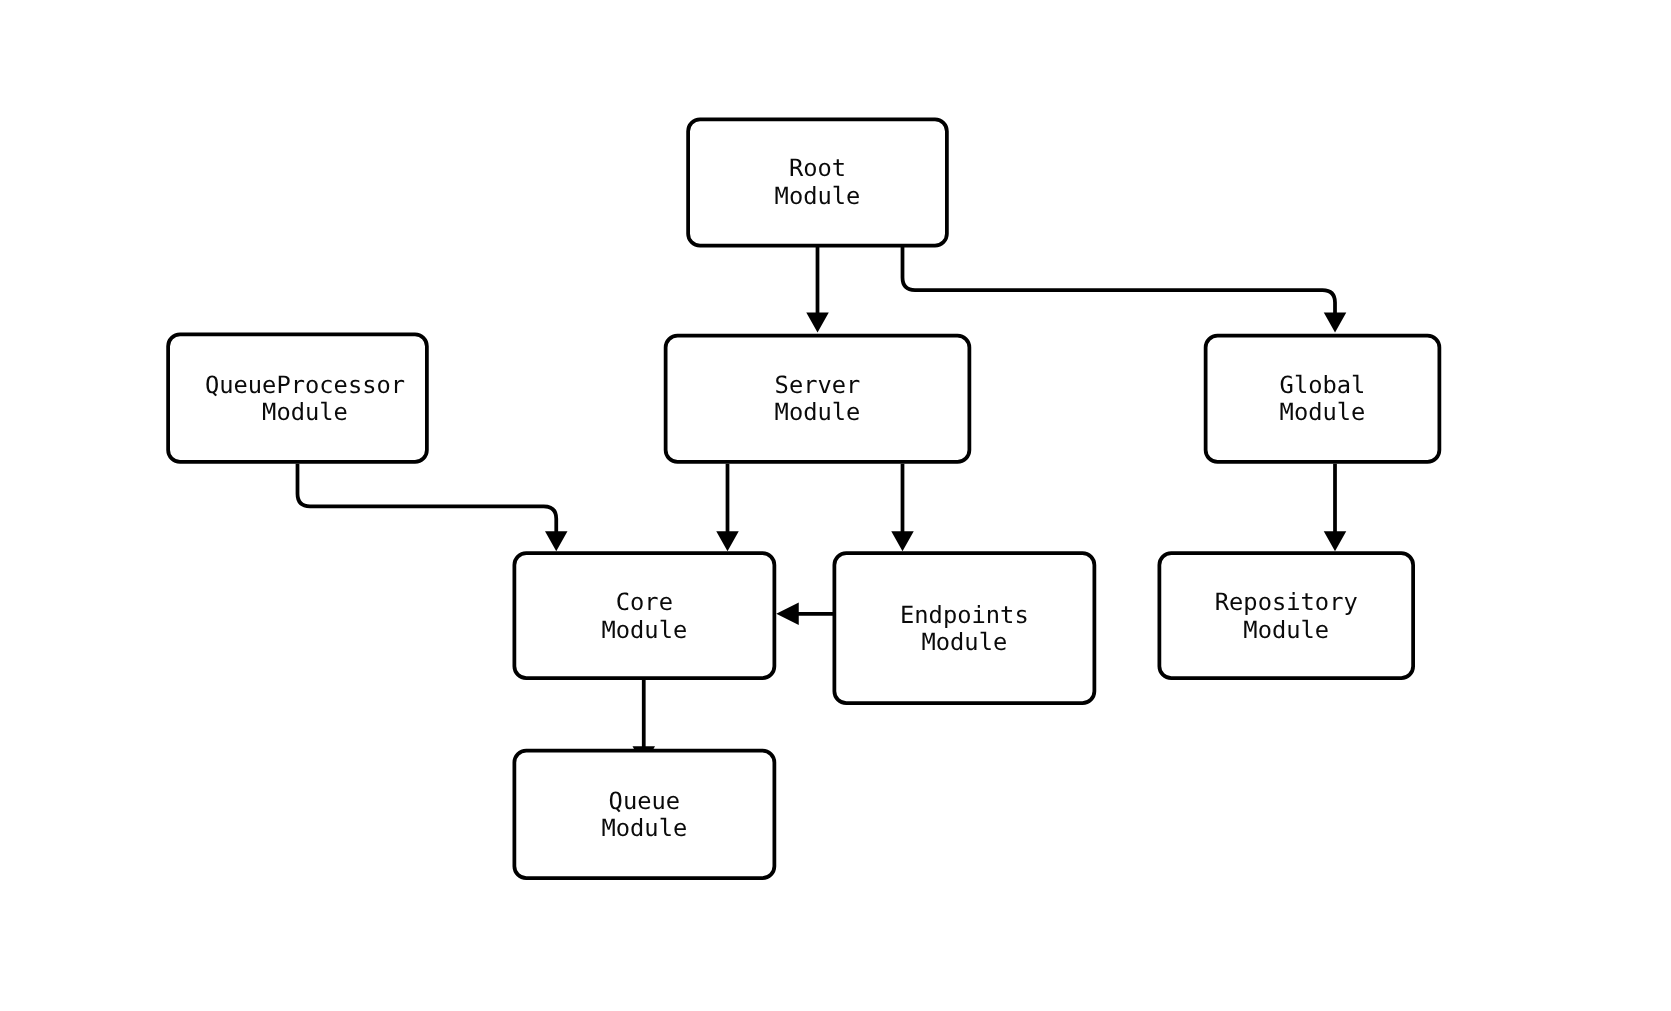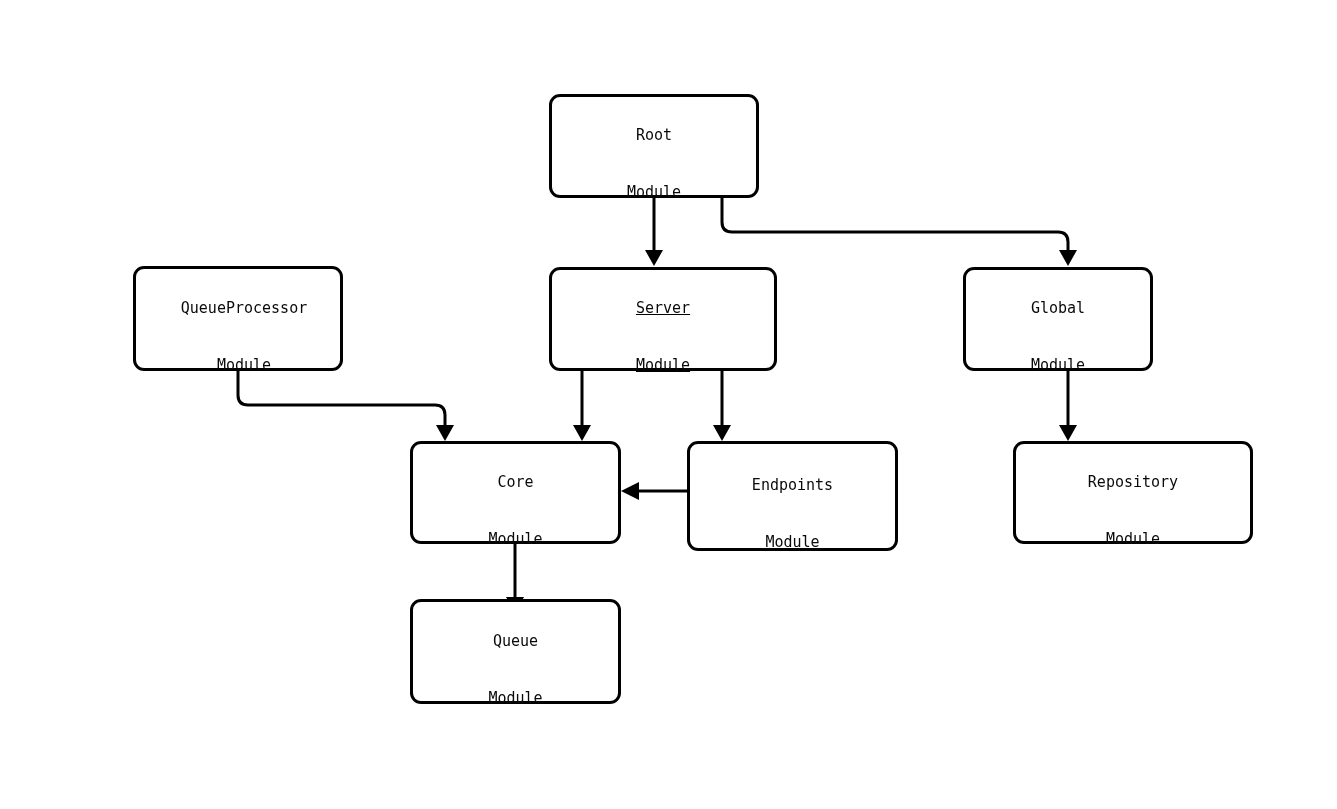--- a/index.html
+++ b/index.html
@@ -30,27 +30,26 @@
     border-radius: 11px;
     background: #ffffff;
     display: flex;
     flex-direction: column;
     align-items: center;
     justify-content: center;
     z-index: 2;
   }
   .node-line {
     font-family: "DejaVu Sans Mono", "Liberation Mono", monospace;
-    font-size: 15px;
+    font-size: 19px;
     line-height: 22px;
     color: #0a0a0a;
     letter-spacing: 0px;
     white-space: pre;
     text-align: center;
-    margin-top: 35px;
   }
 </style>
 </head>
 <body>
 
 <div id="diagram-canvas">
 
   <svg id="edge-layer" viewBox="0 0 1337 809" width="1337" height="809" xmlns="http://www.w3.org/2000/svg">
     <defs>
       <marker id="arrow-down" markerWidth="12" markerHeight="12" refX="0" refY="6" orient="auto" markerUnits="userSpaceOnUse">
@@ -102,41 +101,41 @@
   <div class="node" style="left:549px; top:94px; width:210px; height:104px;">
     <div class="node-line">Root</div>
     <div class="node-line">Module</div>
   </div>
 
   <div class="node" style="left:133px; top:266px; width:210px; height:105px;padding-left:12px;">
     <div class="node-line">QueueProcessor</div>
     <div class="node-line">Module</div>
   </div>
 
-  <div class="node" style="left:549px; top:267px; width:228px; height:104px;text-decoration:underline;">
+  <div class="node" style="left:531px; top:267px; width:246px; height:104px;">
     <div class="node-line">Server</div>
     <div class="node-line">Module</div>
   </div>
 
   <div class="node" style="left:963px; top:267px; width:190px; height:104px;">
     <div class="node-line">Global</div>
     <div class="node-line">Module</div>
   </div>
 
   <div class="node" style="left:410px; top:441px; width:211px; height:103px;">
     <div class="node-line">Core</div>
     <div class="node-line">Module</div>
   </div>
 
-  <div class="node" style="left:687px; top:441px; width:211px; height:110px;">
+  <div class="node" style="left:666px; top:441px; width:211px; height:123px;">
     <div class="node-line">Endpoints</div>
     <div class="node-line">Module</div>
   </div>
 
-  <div class="node" style="left:1013px; top:441px; width:240px; height:103px;">
+  <div class="node" style="left:926px; top:441px; width:206px; height:103px;">
     <div class="node-line">Repository</div>
     <div class="node-line">Module</div>
   </div>
 
   <div class="node" style="left:410px; top:599px; width:211px; height:105px;">
     <div class="node-line">Queue</div>
     <div class="node-line">Module</div>
   </div>
 
 </div>

